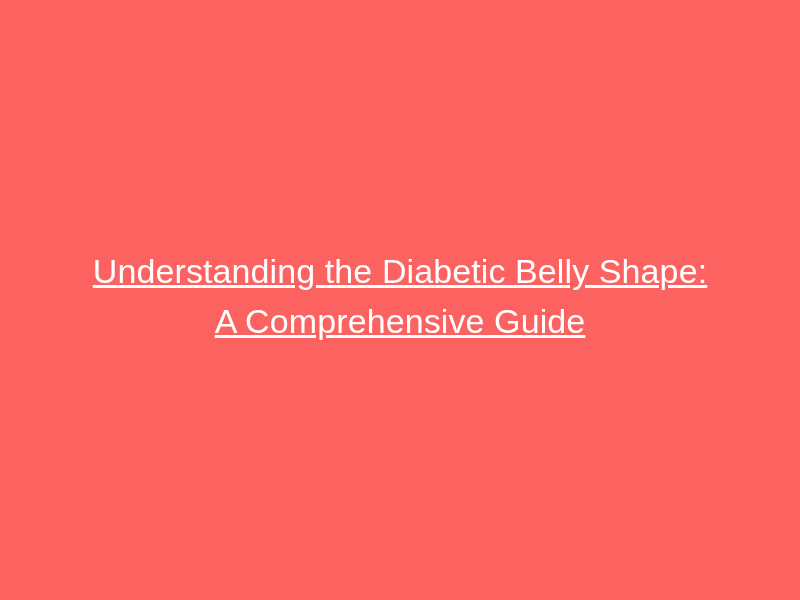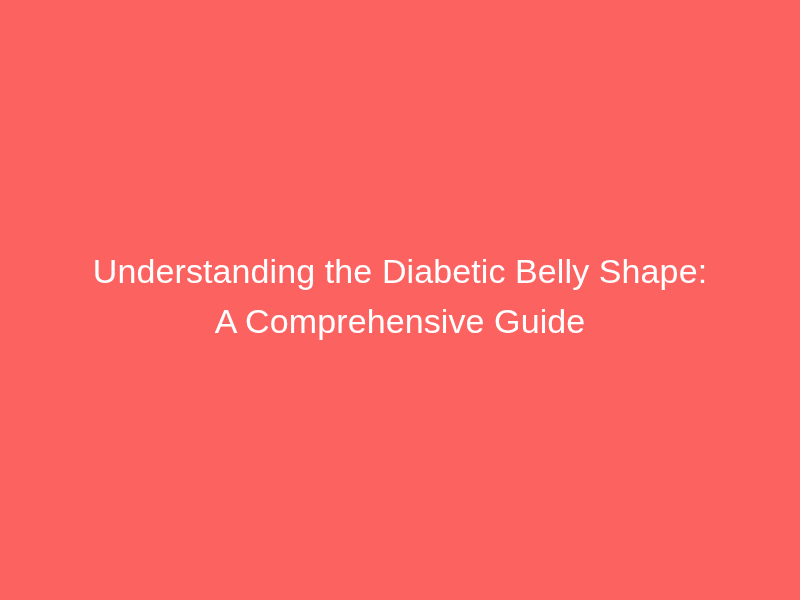--- a/index.html
+++ b/index.html
@@ -46,17 +46,17 @@
     word-wrap: break-word;
   }
 </style>
 </head>
 <body>
 
 <div class="card" style="background-color: rgb(251, 98, 96);">
 
   <div class="title-block">
 
-    <h1 class="title" style="color: rgb(255, 255, 255);">Understanding the Diabetic Belly Shape: A Comprehensive Guide</h1>
+    <h1 class="title" style="color: rgb(255, 255, 255); text-decoration: underline;">Understanding the Diabetic Belly Shape: A Comprehensive Guide</h1>
 
   </div>
 
 </div>
 
 </body></html>

